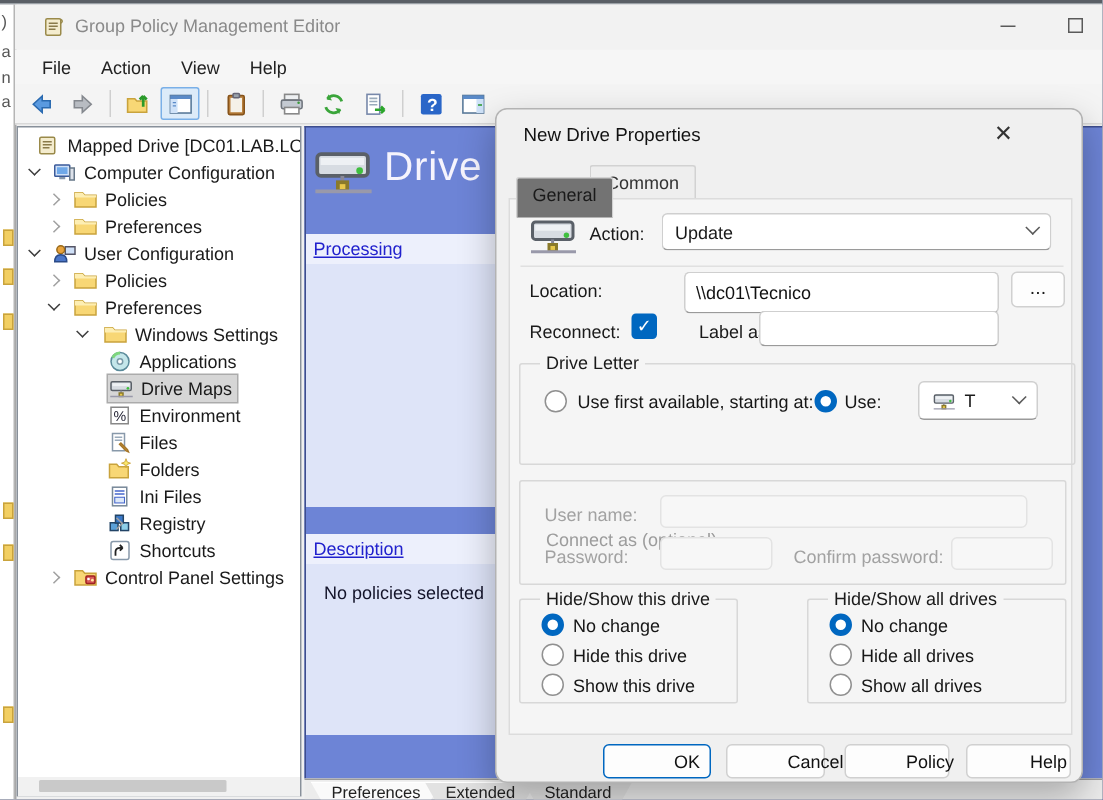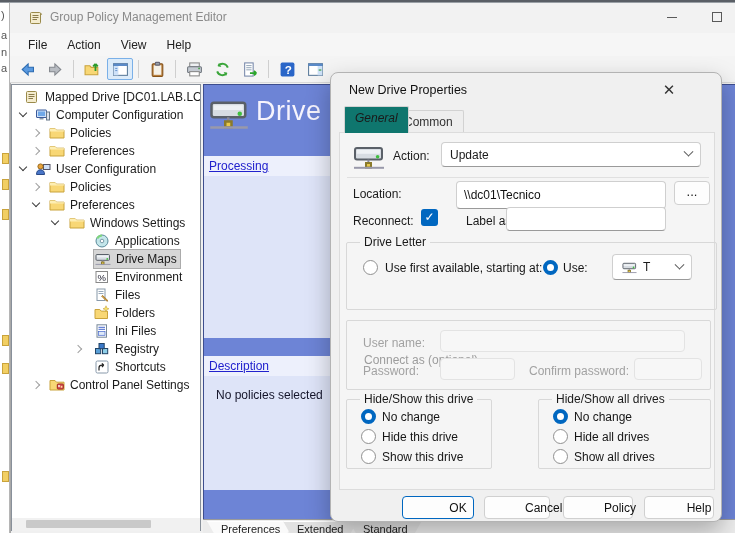--- a/index.html
+++ b/index.html
@@ -40,21 +40,21 @@
   #tree-pane { left:11px; top:84px; width:190px; height:447px; background:#fff; border:1px solid #88909a; overflow:hidden; padding-top:3px; }
   .trow { position:relative; height:18px; display:flex; align-items:center; white-space:nowrap; }
   .trow .chev { position:absolute; width:6px; height:6px; border-right:1.3px solid #a0a0a0; border-bottom:1.3px solid #a0a0a0; transform:rotate(-45deg); top:6px; }
   .trow.open .chev { transform:rotate(45deg); border-color:#3c3c3c; top:4px; }
   .ticon { display:inline-flex; width:16px; height:16px; margin-right:5px; flex:none; }
   .ticon svg { width:16px; height:16px; }
   .lvl0 { padding-left:12px; }
   .lvl1 { padding-left:23px; } .lvl1 .chev{ left:8px; }
   .lvl2 { padding-left:37px;align-items:center; } .lvl2 .chev{ left:21px; }
   .lvl3 { padding-left:57px; } .lvl3 .chev{ left:40px; }
-  .lvl4 { padding-left:82px; } .lvl4 .chev{ left:63px; }
+  .lvl4 { padding-left:60px; } .lvl4 .chev{ left:63px; }
   .selwrap { display:inline-flex; align-items:center; background:#d6d6d6; outline:1px solid #ababab; padding:1px 3px 1px 1px; }
   #tree-hscroll { left:12px; top:518px; width:188px; height:13px; background:#f1f1f1; }
   #tree-hscroll .thumb { position:absolute; left:14px; top:2px; width:125px; height:8px; background:#c9c9c9; border-radius:1px; }
 
   
   #result-pane { left:203px; top:84px; width:532px; height:435px; background:#6d84d6; border-top:1px solid #3d4d8e; border-left:1px solid #3d4d8e; }
   #pane-title { left:256px; top:96px; font-size:27px; color:#f6f4fd; letter-spacing:0.5px; }
   #pane-drive-icon { left:209px; top:94px; width:40px; height:40px; }
   .blue-box { background:#dee4f8; }
   #proc-box { left:204px; top:156px; width:316px; height:182px; }
@@ -68,21 +68,21 @@
   .btab { position:absolute; top:1px; height:16px; padding:1px 14px 0; font-size:11px; color:#222;
           clip-path:polygon(0 0,100% 0,calc(100% - 9px) 100%,9px 100%); background:#e2e2e2; border-top:1px solid #fff; }
   .btab.active { background:#fafafa; }
 
   
   #dialog { left:330px; top:72px; width:392px; height:450px; background:#f0f0f0; border:1px solid #b3b3b3; border-radius:8px; box-shadow:0 10px 24px rgba(0,0,0,0.28); }
   #dialog .d { position:absolute; }
   #dlg-title { left:18px; top:10px; font-size:12.5px; color:#111; }
   #dlg-close { left:323px; top:4px; width:30px; height:26px; text-align:center; font-size:15px; color:#333; line-height:26px; }
   .dtab { border:1px solid #d2d2d2; border-bottom:none; border-radius:2px 2px 0 0; padding:4px 10px; font-size:12px; }
-  #tab-general { left:13px; top:33px; height:27px; background:#0f766e; z-index:2;font-style:italic; }
+  #tab-general { left:13px; top:45px; height:27px; background:#737373; z-index:2; }
   #tab-common  { left:62px; top:37px; height:23px; background:#eeeeee; color:#333; }
   #tab-page { left:8px; top:59px; width:376px; height:358px; background:#f5f5f5; border:1px solid #dcdcdc; }
 
   #act-icon { left:22px; top:68px; width:32px; height:30px; }
   #act-label { left:62px; top:76px; }
   .ddl { background:#fff; border:1px solid #cfcfcf; border-bottom-color:#9a9a9a; border-radius:4px; display:flex; align-items:center; padding:0 8px;gap:20px; }
   #act-select { left:110px; top:69px; width:260px; height:25px; }
   .ddchev { margin-left:auto; width:7px; height:7px; border-right:1.4px solid #5a5a5a; border-bottom:1.4px solid #5a5a5a; transform:rotate(45deg) translate(-2px,-2px); }
   #dlg-sep { left:16px; top:104px; width:362px; height:1px; background:#e0e0e0; }
 

